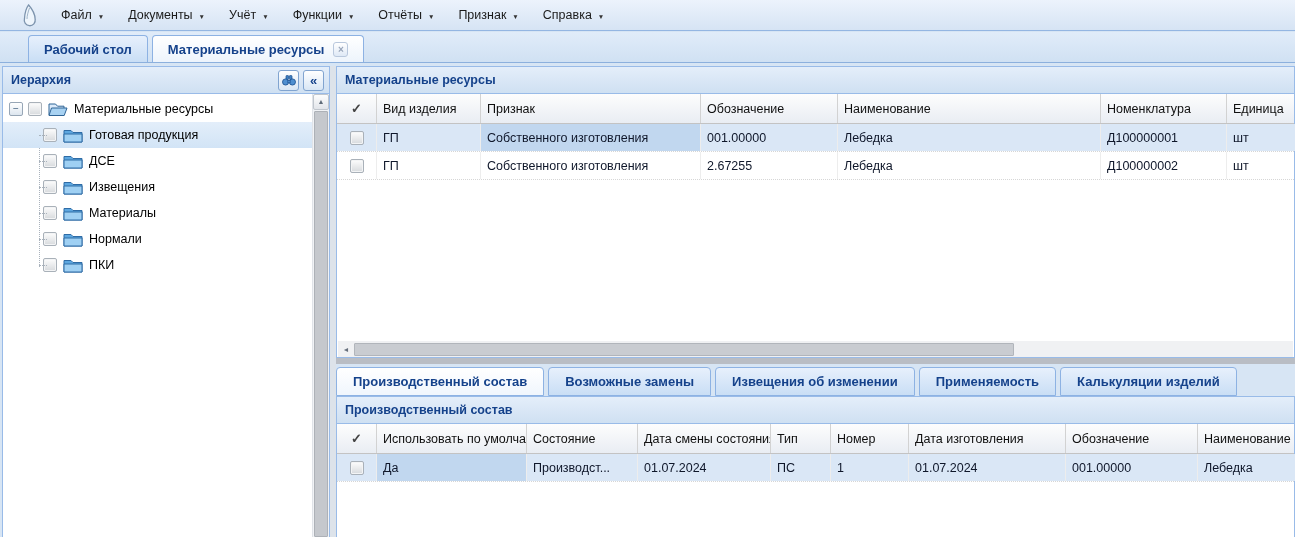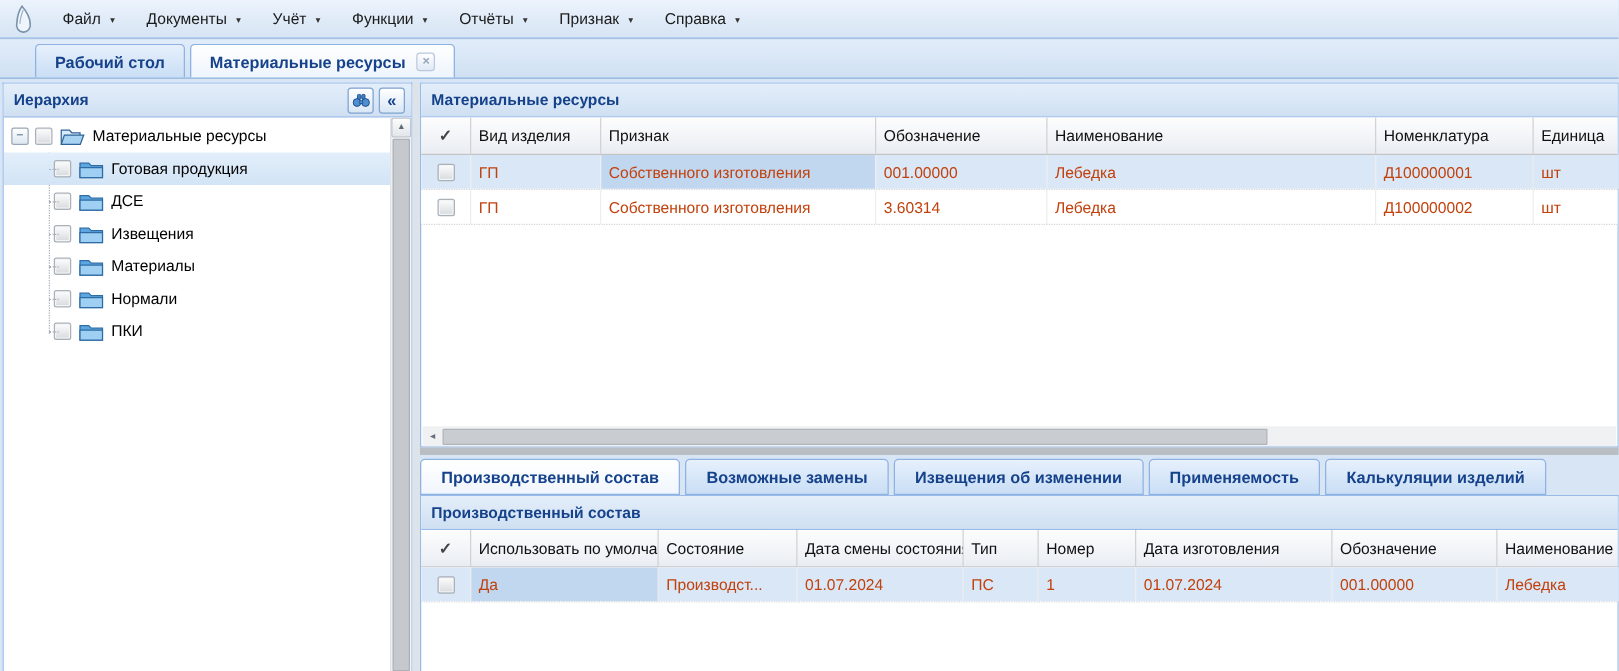--- a/index.html
+++ b/index.html
@@ -3,21 +3,21 @@
 <meta charset="utf-8">
 <style>
   * { margin:0; padding:0; box-sizing:border-box; }
   html,body { width:1295px; height:537px; overflow:hidden;
     font-family:"Liberation Sans", sans-serif; font-size:12.5px; background:#d7e5f4; }
   .stage { position:relative; width:1295px; height:537px; }
 
   
   .menubar { position:absolute; top:0; left:0; right:0; height:31px;
     background:linear-gradient(#ecf3fc,#d6e4f4); border-bottom:1px solid #94b6e2;
-    display:flex; align-items:center; padding-left:6px; }
+    display:flex; align-items:center; padding-left:17px; }
   .logo { width:20px; height:24px; margin:0 10px 0 2px; }
   .menu-item { padding:0 12px; height:24px; display:flex; align-items:center; gap:6px;
     color:#1b1b1b; cursor:default; }
   .menu-arrow { font-size:6.5px; color:#333; padding-top:2px; }
 
   
   .tabstrip { position:absolute; top:32px; left:0; right:0; height:31px;
     background:linear-gradient(#e1ecf9,#d0e1f3); border-bottom:1px solid #8cb0dd;
     display:flex; align-items:flex-end; padding-left:8px; gap:4px; }
   .wtab { height:27px; border:1px solid #8db2e3; border-bottom:none;
@@ -76,21 +76,21 @@
     background:#fff; border:1px solid #99bbe8; }
   .det-panel { position:absolute; left:336px; top:396px; width:959px; bottom:0;
     background:#fff; border:1px solid #99bbe8; border-bottom:none; }
   .grid-hrow { display:flex; height:30px; border-bottom:1px solid #c3c3c3;
     background:linear-gradient(#fdfdfd,#e9edf3); }
   .gh { border-right:1px solid #d2d2d2; padding:0 6px; display:flex; align-items:center;
     color:#101010; white-space:nowrap; overflow:hidden; flex:none; }
   .gh.center, .gc.center { justify-content:center; padding:0; }
   .grid-row { display:flex; height:28px; border-bottom:1px dotted #d6d6d6; background:#fff; }
   .gc { border-right:1px solid #ededed; padding:0 6px; display:flex; align-items:center;
-    color:#c2410c; white-space:nowrap; overflow:hidden; flex:none; }
+    color:#0f172a; white-space:nowrap; overflow:hidden; flex:none; }
   .grid-row.selected .gc { background:#dae7f6; }
   .grid-row.selected .gc.focused { background:#c1d7ef; }
   .checkmark { color:#444; font-weight:bold; font-size:13px; }
 
   
   .tc0{width:40px}.tc1{width:104px}.tc2{width:220px}.tc3{width:137px}
   .tc4{width:263px}.tc5{width:126px}.tc6{width:69px;border-right:none}
   
   .bc0{width:40px}.bc1{width:150px}.bc2{width:111px}.bc3{width:133px}.bc4{width:60px}
   .bc5{width:78px}.bc6{width:157px}.bc7{width:132px}.bc8{width:98px;border-right:none}
@@ -269,21 +269,21 @@
       <div class="gc tc4">Лебедка</div>
       <div class="gc tc5">Д100000001</div>
       <div class="gc tc6">шт</div>
     </div>
     <div class="grid-row">
       <div class="gc tc0 center">
           <span class="cb"></span>
         </div>
       <div class="gc tc1">ГП</div>
       <div class="gc tc2">Собственного изготовления</div>
-      <div class="gc tc3">3.60314</div>
+      <div class="gc tc3">2.67255</div>
       <div class="gc tc4">Лебедка</div>
       <div class="gc tc5">Д100000002</div>
       <div class="gc tc6">шт</div>
     </div>
     <div class="hscroll">
       <div class="h-arrow">◄</div>
       <div class="h-thumb"></div>
     </div>
   </div>
 

